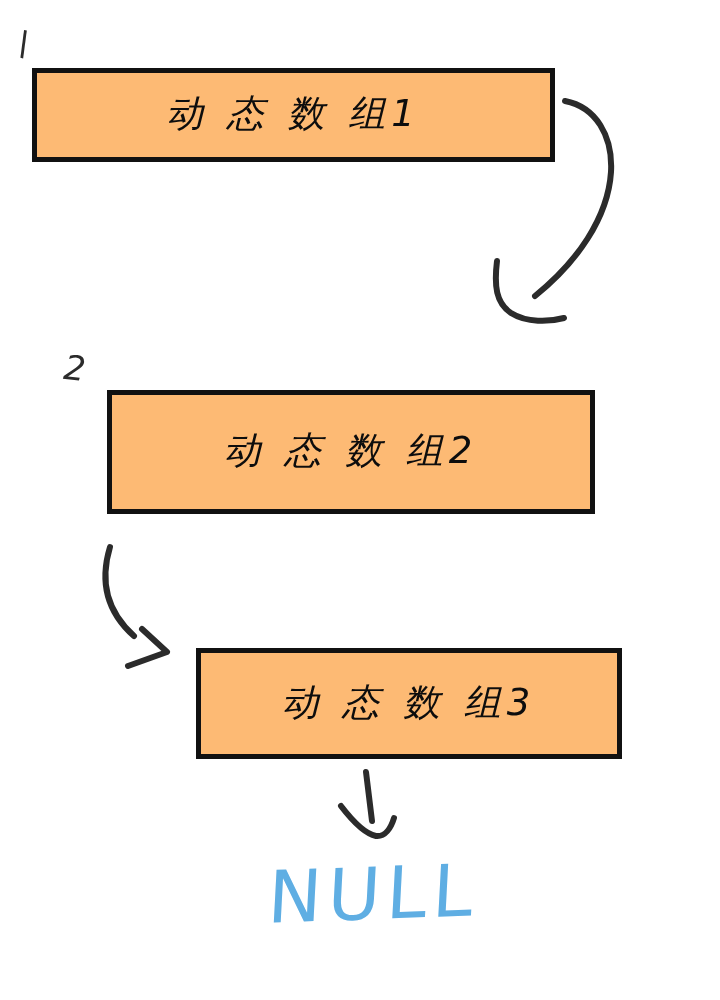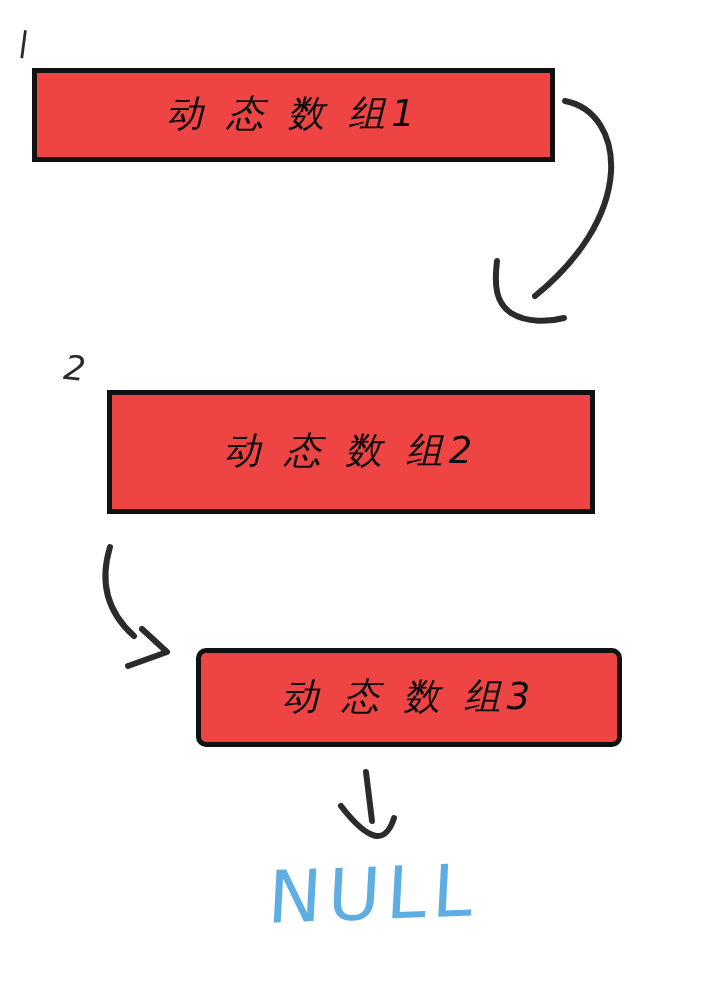--- a/index.html
+++ b/index.html
@@ -16,38 +16,38 @@
   }
   #canvas {
     position: absolute;
     inset: 0;
     width: 720px;
     height: 1000px;
   }
   .node-box {
     position: absolute;
     box-sizing: border-box;
-    background: #ef4444;
+    background: #fdba74;
     border: 5px solid #111111;
     display: flex;
     align-items: center;
     justify-content: center;
   }
   .node-label {
     font-family: "DejaVu Sans", sans-serif;
     font-size: 37px;
     font-style: italic;
     color: #0d0d0d;
     letter-spacing: 6px;
     white-space: nowrap;
     transform: translateY(-1px);
   }
   #box-1 { left: 32px;  top: 68px;  width: 523px; height: 94px; }
   #box-2 { left: 107px; top: 390px; width: 488px; height: 124px; }
-  #box-3 { left: 196px; top: 648px; width: 426px; height: 99px; border-radius: 10px; }
+  #box-3 { left: 196px; top: 648px; width: 426px; height: 111px; }
 
   .seq-mark {
     position: absolute;
     font-family: "DejaVu Sans", sans-serif;
     font-size: 34px;
     font-style: italic;
     color: #2b2b2b;
     line-height: 1;
     user-select: none;
   }

